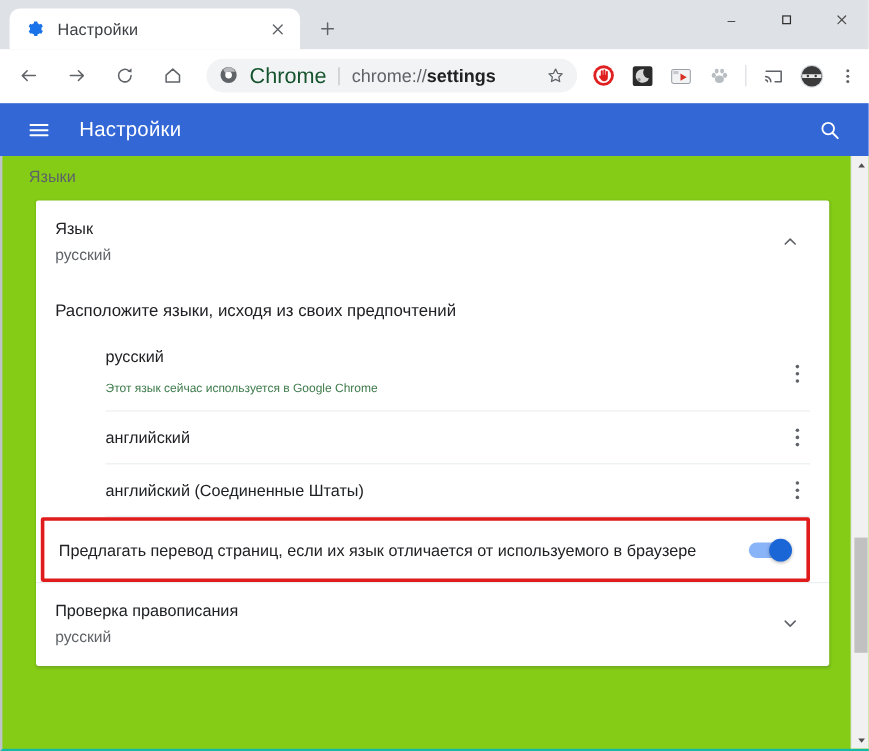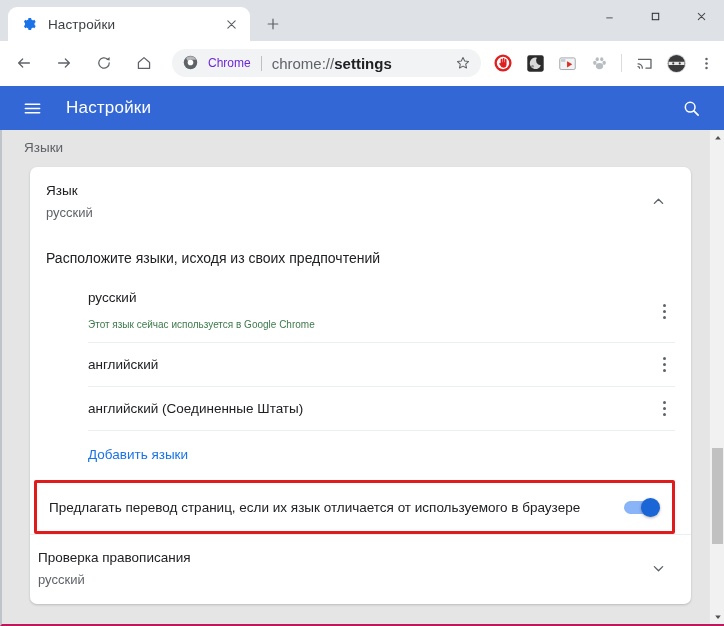--- a/index.html
+++ b/index.html
@@ -133,22 +133,22 @@
     box-sizing: border-box;
     min-width: 0;
   }
   .omni-icon {
     flex: 0 0 16px;
     width: 16px;
     height: 16px;
     display: block;
   }
   .omni-label {
-    font-size: 12px;
-    color: #6d28d9;
+    font-size: 18px;
+    color: #14532d;
     margin-left: 9px;
     white-space: nowrap;
   }
   .omni-sep {
     width: 1px;
     height: 15px;
     background: #bdc1c6;
     margin: 0 10px;
     flex: 0 0 1px;
   }
@@ -233,45 +233,45 @@
     display: flex;
     align-items: center;
     justify-content: center;
     flex: 0 0 30px;
   }
 
   
   .content-area {
     position: relative;
     height: 496px;
-    background: #e5e5e5;
+    background: #84cc16;
     overflow: hidden;
     box-sizing: border-box;
     border-left: 2px solid #bfc4c9;
-    border-bottom: 2px solid #be185d;
+    border-bottom: 2px solid #14b8a6;
   }
   .content-inner {
     position: absolute;
     left: 0;
     top: 0;
     right: 15px;
     bottom: 0;
     overflow: hidden;
   }
 
   .section-title {
     font-size: 13.5px;
     color: #5f6368;
     padding: 10px 0 12px 22px;
   }
 
   .card {
     background: #ffffff;
     margin: 0 18px 0 28px;
-    border-radius: 7px;
+    border-radius: 2px;
     box-shadow: 0 1px 2px rgba(60,64,67,0.18), 0 1px 3px rgba(60,64,67,0.08);
     overflow: hidden;
   }
 
   
   .card-head {
     display: flex;
     align-items: center;
     padding: 14px 22px 14px 16px;
     box-sizing: border-box;
@@ -410,21 +410,21 @@
     height: 19px;
     border-radius: 50%;
     background: #1a66d6;
     box-shadow: 0 1px 3px rgba(0,0,0,0.3);
   }
 
   
   .spell-row {
     display: flex;
     align-items: center;
-    padding: 13px 22px 15px 8px;
+    padding: 13px 22px 15px 16px;
     box-sizing: border-box;
     border-top: 1px solid #eceff1;
   }
 
   
   .scrollbar {
     position: absolute;
     top: 0;
     right: 0;
     width: 15px;
@@ -676,23 +676,20 @@
               <div class="lang-name">английский (Соединенные Штаты)</div>
             </div>
             <div class="dots">
               <i></i>
                 <i></i>
                 <i></i>
             </div>
           </div>
         </div>
 
-        <div class="add-lang-wrap">
-          <span class="add-lang">Добавить языки</span>
-        </div>
 
         <div class="highlight-box">
           <div class="translate-row">
             <div class="translate-label">Предлагать перевод страниц, если их язык отличается от используемого в браузере</div>
             <div class="toggle">
               <span class="track"></span>
               <span class="knob"></span>
             </div>
           </div>
         </div>

